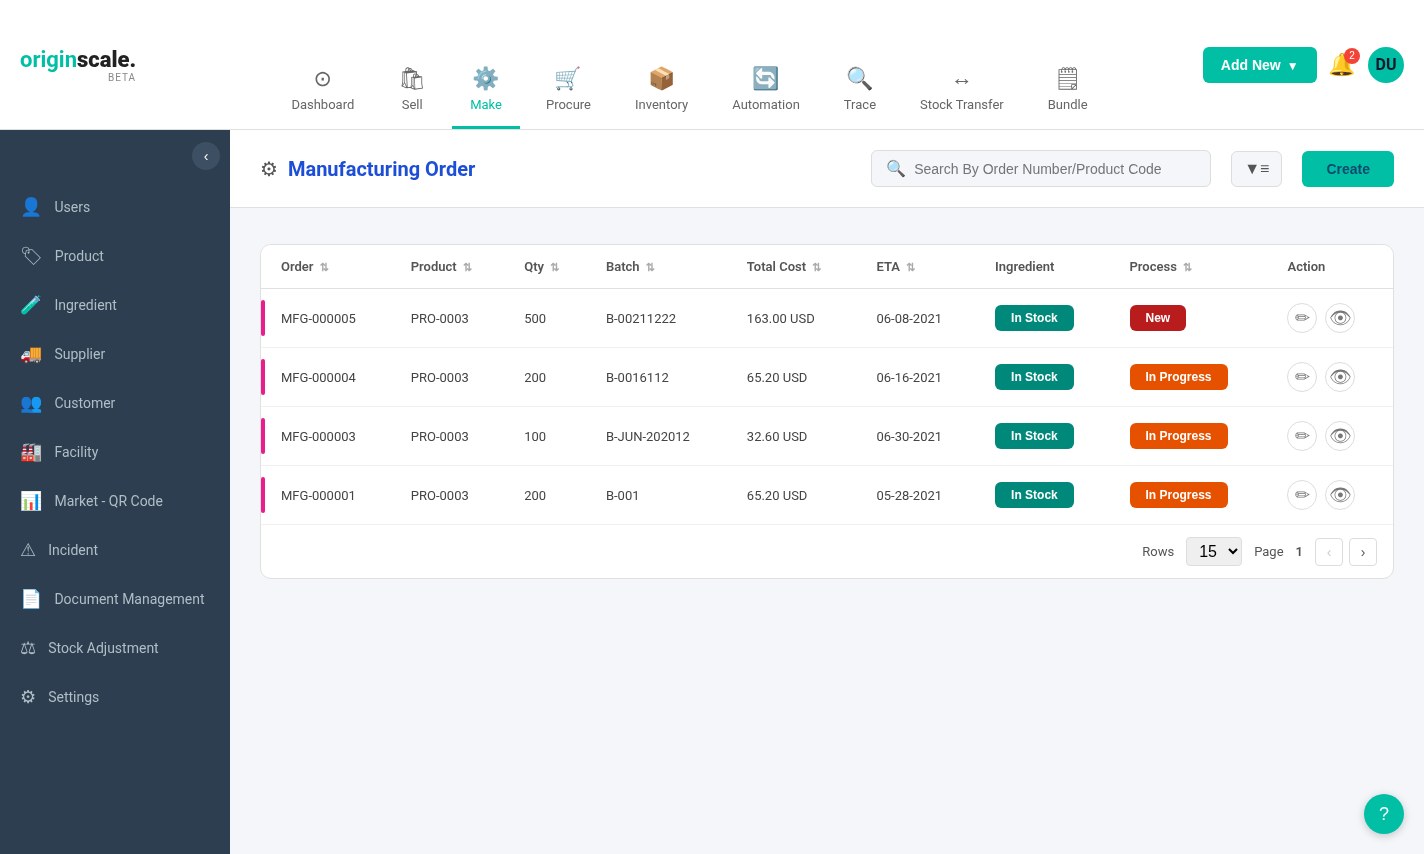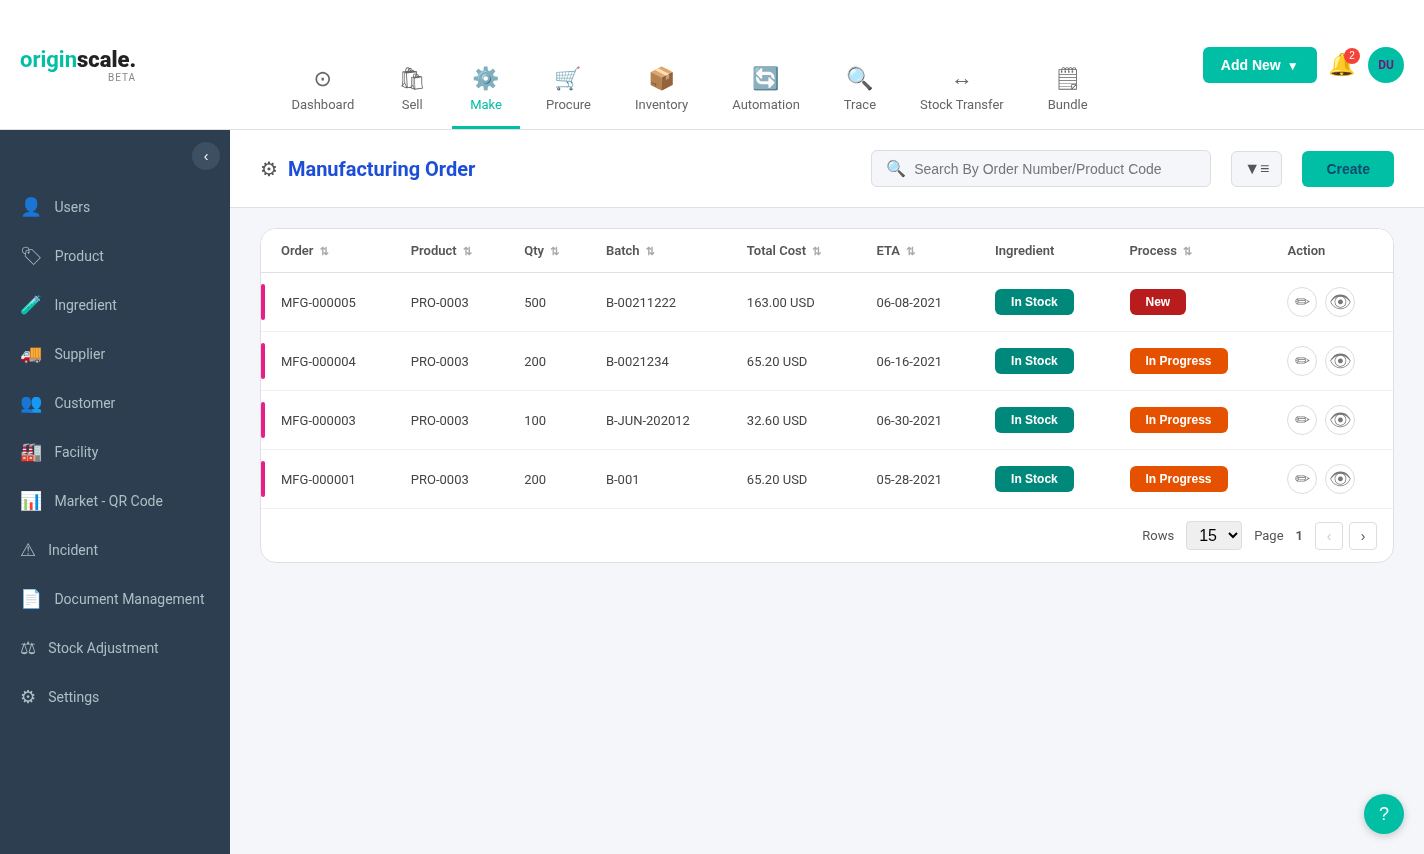--- a/index.html
+++ b/index.html
@@ -13,21 +13,21 @@
     .logo-beta { font-size: 10px; color: #888; margin-left: 4px; letter-spacing: 1px; align-self: flex-end; }
     .nav-items { display: flex; align-items: flex-end; gap: 8px; flex: 1; justify-content: center; height: 100%; padding-bottom: 0; }
     .nav-item { display: flex; flex-direction: column; align-items: center; padding: 12px 18px; cursor: pointer; color: #666; font-size: 13px; gap: 6px; border-bottom: 3px solid transparent; height: 100%; justify-content: flex-end; padding-bottom: 14px; }
     .nav-item.active { color: #00bfa5; border-bottom: 3px solid #00bfa5; }
     .nav-icon { font-size: 22px; }
     .nav-right { display: flex; align-items: center; gap: 12px; margin-left: auto; }
     .add-new-btn { background: #00bfa5; color: #fff; border: none; padding: 10px 18px; border-radius: 6px; cursor: pointer; font-size: 14px; font-weight: 600; display: flex; align-items: flex-end; gap: 6px; }
     .add-new-btn .chevron { font-size: 12px; }
     .notif-btn { position: relative; background: none; border: none; cursor: pointer; font-size: 22px; color: #555; }
     .notif-badge { position: absolute; top: -4px; right: -4px; background: #f44336; color: #fff; border-radius: 50%; width: 16px; height: 16px; font-size: 10px; display: flex; align-items: center; justify-content: center; }
-    .avatar { background: #00bfa5; color: #701a75; border-radius: 50%; width: 36px; height: 36px; display: flex; align-items: center; justify-content: center; font-size: 12px; font-weight: 700; cursor: pointer; }
+    .avatar { background: #00bfa5; color: #0f172a; border-radius: 50%; width: 36px; height: 36px; display: flex; align-items: center; justify-content: center; font-size: 16px; font-weight: 700; cursor: pointer; }
 
     
     .main-layout { display: flex; flex: 1; overflow: hidden; }
 
     
     .sidebar { width: 230px; background: #2c3e50; color: #fff; display: flex; flex-direction: column; overflow-y: auto; flex-shrink: 0; }
     .sidebar-toggle { display: flex; justify-content: flex-end; padding: 12px 10px; }
     .toggle-btn { background: #3d4f63; border: none; color: #fff; width: 28px; height: 28px; border-radius: 50%; cursor: pointer; font-size: 14px; display: flex; align-items: center; justify-content: center; }
     .sidebar-item { display: flex; align-items: center; gap: 12px; padding: 14px 20px; cursor: pointer; color: #b0bec5; font-size: 14px; transition: background 0.15s; }
     .sidebar-item-icon { font-size: 18px; }
@@ -48,21 +48,21 @@
     .create-btn { background: #00bfa5; color: #0c4a6e; border: none; padding: 10px 24px; border-radius: 6px; cursor: pointer; font-size: 14px; font-weight: 600; }
 
     
     .tabs-row { background: #fff; padding: 0 30px; display: flex; align-items: center; justify-content: space-between; border-bottom: 1px solid #e0e0e0; flex-shrink: 0; }
     .tabs { display: flex; gap: 0; }
     .tab { padding: 14px 20px; cursor: pointer; font-size: 14px; color: #888; border-bottom: 3px solid transparent; font-weight: 500; }
     .tab.active { color: #00bfa5; border-bottom: 3px solid #00bfa5; font-weight: 700; }
     .select-location { display: flex; align-items: center; gap: 6px; color: #555; font-size: 14px; cursor: pointer; padding: 8px 12px; border: 1px solid #ddd; border-radius: 6px; background: #fff; }
 
     
-    .table-container { background: #fff; margin: 20px 30px; border-radius: 16px; border: 1px solid #e0e0e0; overflow: hidden; }
+    .table-container { background: #fff; margin: 36px 30px; border-radius: 11px; border: 1px solid #e0e0e0; overflow: hidden; }
     table { width: 100%; border-collapse: collapse; }
     th { padding: 14px 16px; text-align: left; font-size: 13px; font-weight: 600; color: #555; border-bottom: 1px solid #e0e0e0; background: #fff; }
     th .sort-icon { color: #aaa; font-size: 11px; margin-left: 3px; }
     td { padding: 14px 16px; font-size: 13px; color: #444; border-bottom: 1px solid #f0f0f0; }
     tr:last-child td { border-bottom: none; }
     .row-indicator { width: 4px; padding: 0; }
     .indicator-bar { width: 4px; height: 36px; background: #e91e8c; border-radius: 2px; }
     .status-btn { padding: 6px 16px; border-radius: 6px; border: none; cursor: pointer; font-size: 12px; font-weight: 600; color: #fff; }
     .status-in-stock { background: #00897b; }
     .status-new { background: #b91c1c; }
@@ -283,21 +283,21 @@
       </div>
     </td>
   </tr>
             <tr>
     <td class="row-indicator">
       <div class="indicator-bar"></div>
     </td>
     <td>MFG-000004</td>
     <td>PRO-0003</td>
     <td>200</td>
-    <td>B-0021234</td>
+    <td>B-0016112</td>
     <td>65.20 USD</td>
     <td>06-16-2021</td>
     <td>
       <button class="status-btn status-in-stock">In Stock</button>
     </td>
     <td>
       <button class="status-btn status-in-progress">In Progress</button>
     </td>
     <td>
       <div class="action-btns">

